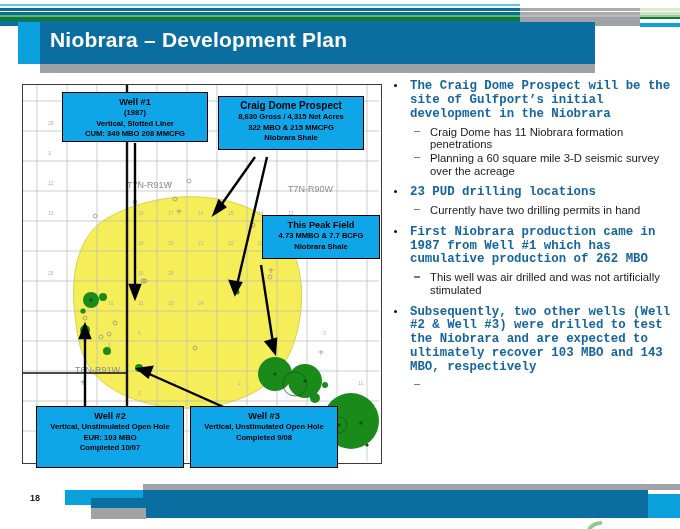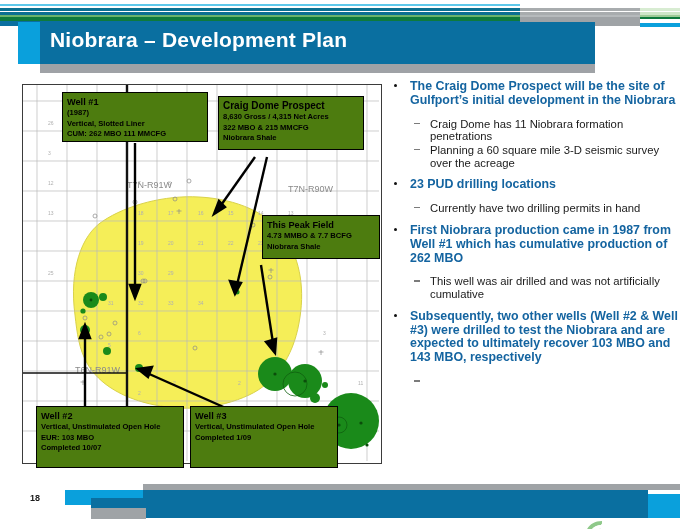--- a/index.html
+++ b/index.html
@@ -35,23 +35,23 @@
 
   
   .map-wrap{
     position:absolute;left:22px;top:84px;width:358px;height:378px;
     background:#ffffff;border:1px solid #3b3b3b;overflow:hidden;
   }
   .map-svg{position:absolute;left:0;top:0;}
 
   
   .callout{
-    position:absolute;background:#4d7c0f;border:1.6px solid #000000;
-    font-family:"Liberation Sans", sans-serif;
-    color:#000;
+    position:absolute;background:#0ea5e9;border:1.6px solid #000000;
+    font-family:"Liberation Sans", sans-serif;
+    text-align:center;color:#000;
     font-size:7.6px;line-height:10.5px;font-weight:bold;
     padding:3px 4px;box-sizing:border-box;
     z-index:20;
   }
   .callout .ttl{font-weight:bold;font-size:9.2px;line-height:12px;}
   .callout .ln{display:block;}
 
   #callout-well1{left:62px;top:92px;width:146px;height:50px;}
   #callout-craig{left:218px;top:96px;width:146px;height:54px;}
   #callout-craig .ttl{font-size:10px;}
@@ -60,27 +60,27 @@
   #callout-well3{left:190px;top:406px;width:148px;height:62px;}
 
   
   .rightcol{
     position:absolute;left:388px;top:80px;width:290px;height:390px;
   }
   .blk{position:relative;margin-bottom:9px;}
   .l1{
     position:relative;padding-left:22px;
     color:#1464a0;font-weight:bold;font-size:12.4px;line-height:13.9px;
-    font-family:Liberation Sans, sans-serif;
+    font-family:Liberation Mono, monospace;
   }
   .l1 .dot{
     position:absolute;left:6px;top:4px;width:3px;height:3px;
     background:#111;border-radius:50%;
   }
-  .l2wrap{margin-top:10px;}
+  .l2wrap{margin-top:4px;}
   .l2{
     position:relative;padding-left:42px;
     color:#1a1a1a;font-weight:normal;font-size:11.3px;line-height:12.6px;
     font-family:"Liberation Sans", sans-serif;
     margin-top:1px;
   }
   .l2 .dash{
     position:absolute;left:26px;top:5px;width:6px;height:1.3px;background:#7b7b7b;
   }
 
@@ -305,21 +305,21 @@
         <polygon points="115,284 129,282 125,292"></polygon>
       </g>
     </svg>
 
   </div>
 
   <div class="callout" id="callout-well1">
     <span class="ln ttl">Well #1</span>
     <span class="ln">(1987)</span>
     <span class="ln">Vertical, Slotted Liner</span>
-    <span class="ln">CUM: 262 MBO 111 MMCFG</span>
+    <span class="ln">CUM: 349 MBO 208 MMCFG</span>
   </div>
 
   <div class="callout" id="callout-craig">
     <span class="ln ttl">Craig Dome Prospect</span>
     <span class="ln">8,630 Gross / 4,315 Net Acres</span>
     <span class="ln">322 MBO &amp; 215 MMCFG</span>
     <span class="ln">Niobrara Shale</span>
   </div>
 
   <div class="callout" id="callout-buck">
@@ -331,21 +331,21 @@
   <div class="callout" id="callout-well2">
     <span class="ln ttl">Well #2</span>
     <span class="ln">Vertical, Unstimulated Open Hole</span>
     <span class="ln">EUR: 103 MBO</span>
     <span class="ln">Completed 10/07</span>
   </div>
 
   <div class="callout" id="callout-well3">
     <span class="ln ttl">Well #3</span>
     <span class="ln">Vertical, Unstimulated Open Hole</span>
-    <span class="ln">Completed 1/09</span>
+    <span class="ln">Completed 9/08</span>
   </div>
 
   <div class="rightcol">
 
     <div class="blk">
       <div class="l1">
         <span class="dot"></span>
         <span>The Craig Dome Prospect will be the site of Gulfport’s initial development in the Niobrara</span>
       </div>
       <div class="l2wrap">
@@ -374,21 +374,21 @@
     </div>
 
     <div class="blk">
       <div class="l1">
         <span class="dot"></span>
         <span>First Niobrara production came in 1987 from Well #1 which has cumulative production of 262 MBO</span>
       </div>
       <div class="l2wrap">
         <div class="l2">
           <span class="dash"></span>
-          <span>This well was air drilled and was not artificially cumulative</span>
+          <span>This well was air drilled and was not artificially stimulated</span>
         </div>
       </div>
     </div>
 
     <div class="blk">
       <div class="l1">
         <span class="dot"></span>
         <span>Subsequently, two other wells (Well #2 &amp; Well #3) were drilled to test the Niobrara and are expected to ultimately recover 103 MBO and 143 MBO, respectively</span>
       </div>
       <div class="l2wrap">

